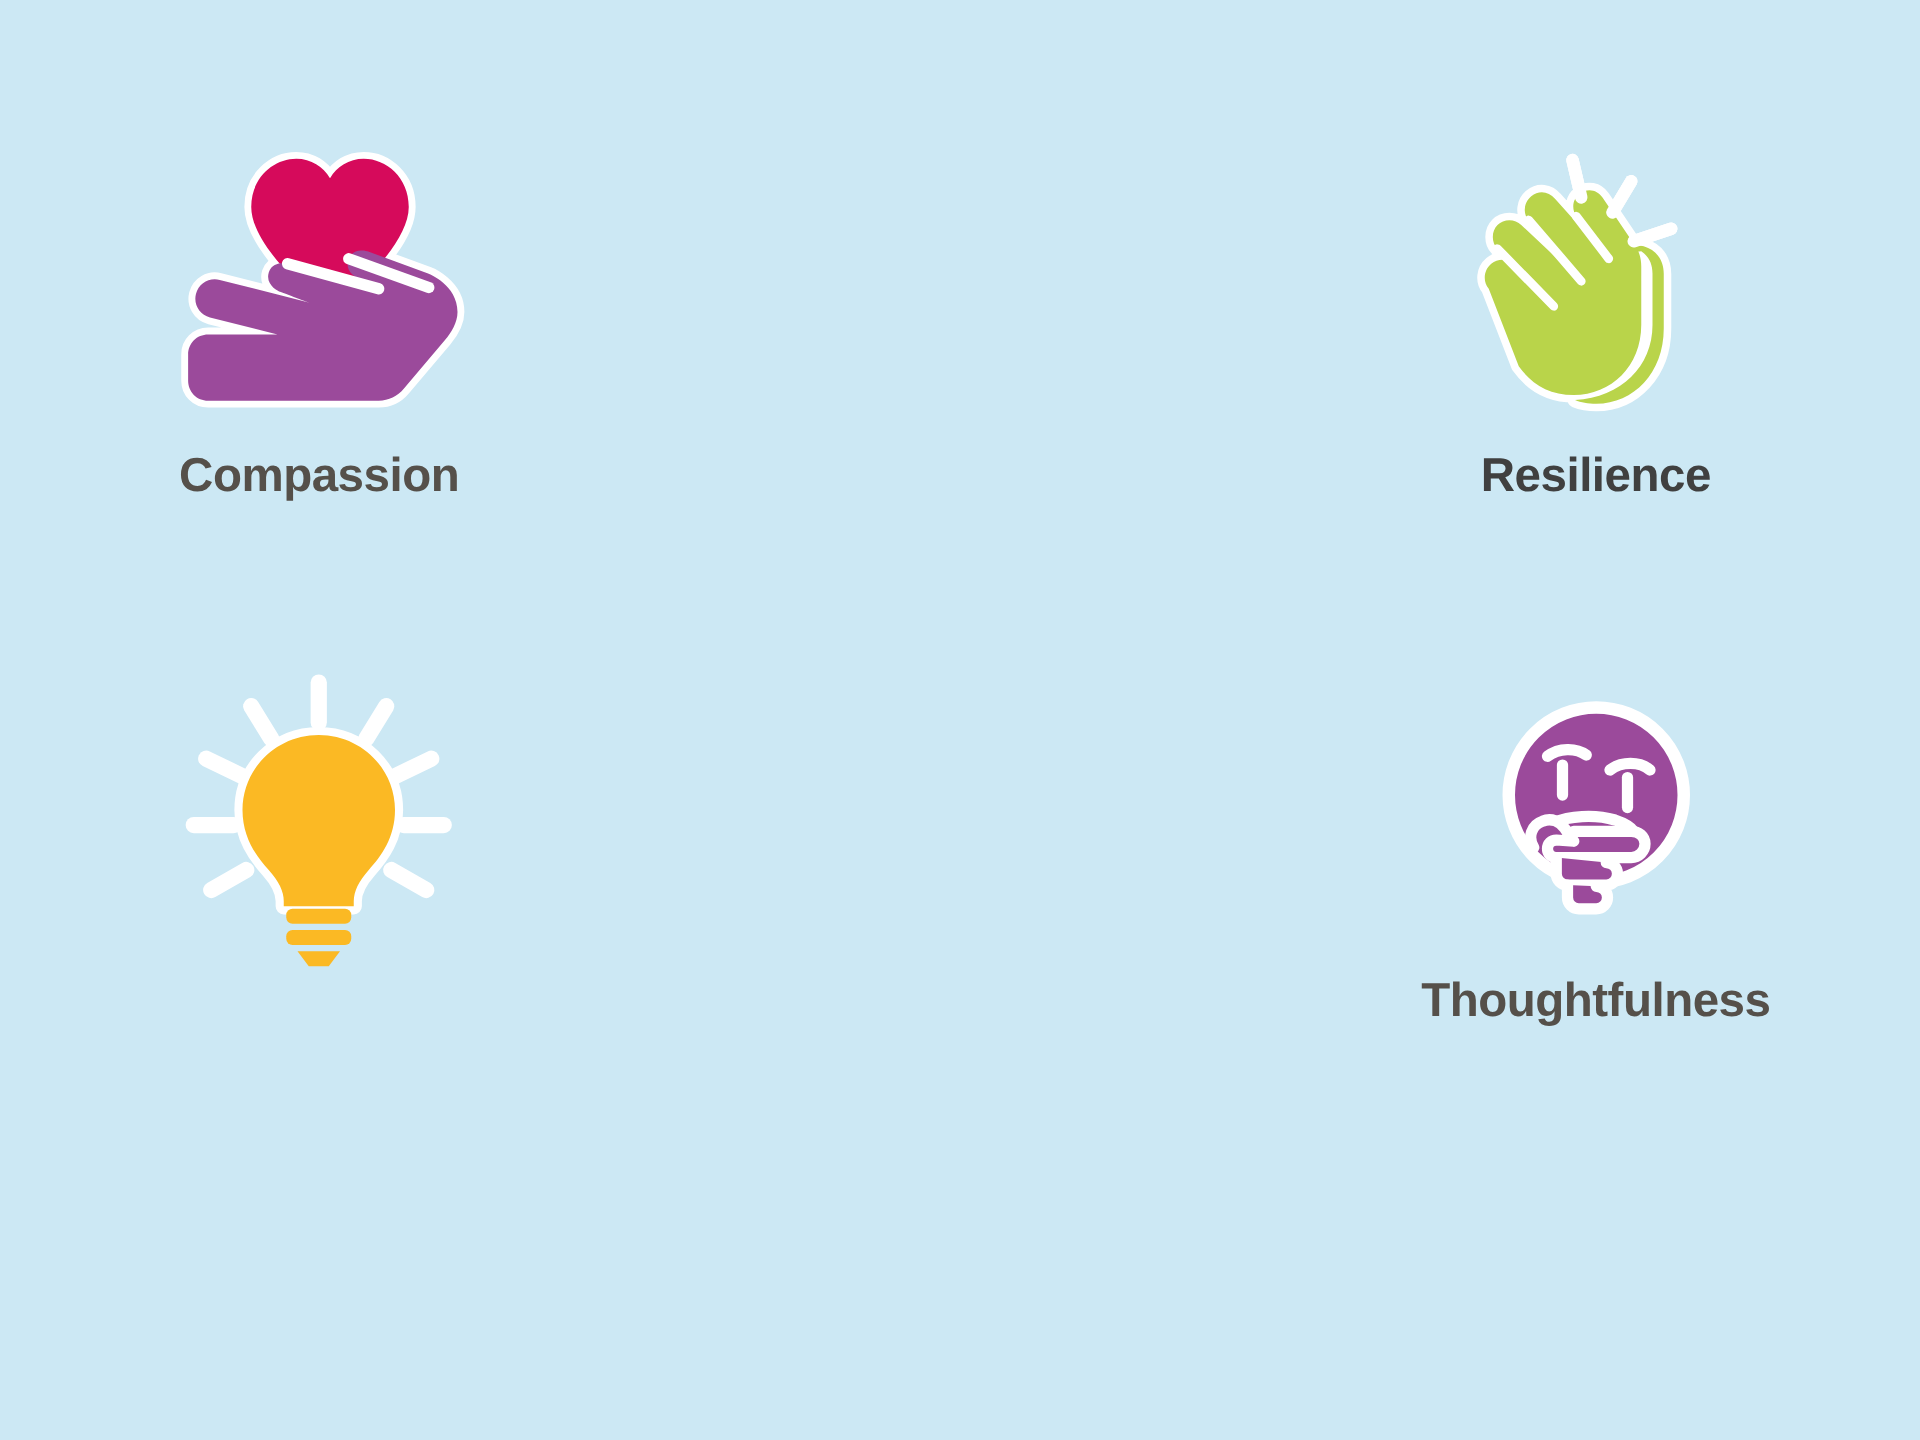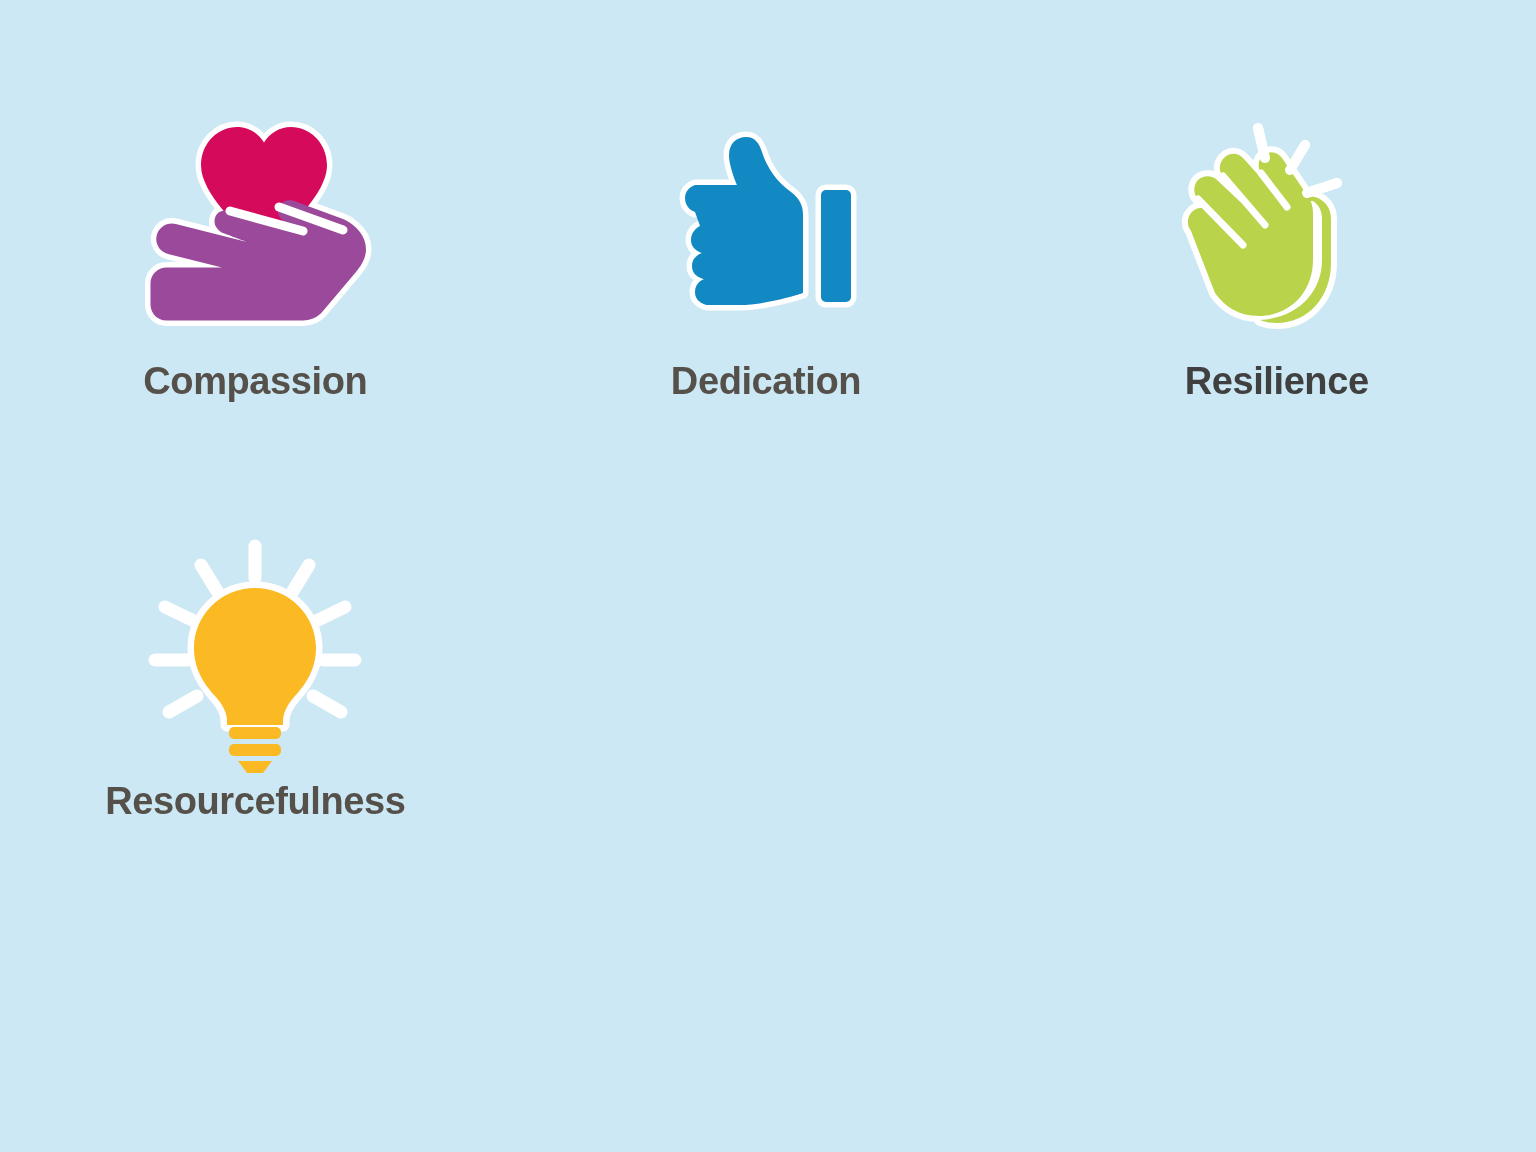--- a/index.html
+++ b/index.html
@@ -75,33 +75,20 @@
           <path d="M63 47.5 C63 24 81 9 99 9 C111 9 120.5 15.5 126 24.5 C131.5 15.5 141 9 153 9 C171 9 189 24 189 47.5 C189 83 126 131 126 131 C126 131 63 83 63 47.5 Z" fill="#d60a5b"></path>
           <path d="M12.5 165.5 C12.5 156.5 19.5 149.5 28.5 149.5 L84 149.5 L30 136 C21.5 133.8 16.6 125.4 18.8 117 C21 108.7 29.4 103.7 37.8 105.9 L109 124 C109 124 85 115 85 115 C85 115 74 110 77 100 C80 90 92 93 92 93 L165 113 L147 104 C147 104 137 98.5 141 89 C145 79.5 156 83 156 83 L205 101 C205 101 228 110 228 131.5 C228 140 223 148 218 154 L185 193 C180 199 173 202.5 165 202.5 L28.5 202.5 C19.5 202.5 12.5 195.5 12.5 186.5 Z" fill="#9b4a9b"></path>
           <path d="M92 93 L165 113" stroke="#ffffff" stroke-width="9" stroke-linecap="round" fill="none"></path>
           <path d="M141 89 L205 112" stroke="#ffffff" stroke-width="9" stroke-linecap="round" fill="none"></path>
           <path d="M37.8 105.9 L109 124" stroke="#ffffff" stroke-width="0" fill="none"></path>
         </svg>
       </div>
       <div class="label" style="color: rgb(85, 80, 74);">Compassion</div>
     </div>
 
-    <div class="cell c2">
-      <div class="icon-wrap">
-        <svg width="185" height="190" viewBox="0 0 185 190" aria-hidden="true">
-          <g fill="none" stroke="#ffffff" stroke-width="11" stroke-linejoin="round" stroke-linecap="round">
-            <path d="M22 82 C22 82 12 79 12 68 C12 58 22 55 22 55 L64 55 C64 55 56 37 56 25 C56 13 64 7 73 7 C82 7 86 13 89 22 C94 38 104 52 118 62 C126 68 130 75 130 85 L130 163 C130 163 95 175 66 175 L34 175 C34 175 22 173 22 162 C22 152 31 149 31 149 C31 149 19 147 19 136 C19 126 29 123 29 123 C29 123 18 120 18 110 C18 100 27 96 27 96"></path>
-            <rect x="148" y="60" width="30" height="112" rx="5"></rect>
-          </g>
-          <path d="M22 82 C22 82 12 79 12 68 C12 58 22 55 22 55 L64 55 C64 55 56 37 56 25 C56 13 64 7 73 7 C82 7 86 13 89 22 C94 38 104 52 118 62 C126 68 130 75 130 85 L130 163 C130 163 95 175 66 175 L34 175 C34 175 22 173 22 162 C22 152 31 149 31 149 C31 149 19 147 19 136 C19 126 29 123 29 123 C29 123 18 120 18 110 C18 100 27 96 27 96 Z" fill="#1389c4"></path>
-          <rect x="148" y="60" width="30" height="112" rx="5" fill="#1389c4"></rect>
-        </svg>
-      </div>
-      <div class="label" style="color: rgb(85, 80, 74);">Dedication</div>
-    </div>
 
     <div class="cell c3">
       <div class="icon-wrap">
         <svg width="200" height="225" viewBox="0 0 200 225" aria-hidden="true">
           <g stroke="#ffffff" stroke-width="10" stroke-linecap="round" fill="none">
             <path d="M88 45 L81 15"></path>
             <path d="M113 57 L128 32"></path>
             <path d="M130 80 L160 70"></path>
           </g>
           <g fill="none" stroke="#ffffff" stroke-width="12" stroke-linejoin="round" stroke-linecap="round">
@@ -141,19 +128,38 @@
           </g>
           <g fill="none" stroke="#ffffff" stroke-width="13" stroke-linejoin="round" stroke-linecap="round">
             <path d="M112 55 C78 55 51 82 51 115 C51 137 62 152 72 163 C80 172 84 180 84 188 L84 192 L140 192 L140 188 C140 180 144 172 152 163 C162 152 173 137 173 115 C173 82 146 55 112 55 Z"></path>
           </g>
           <path d="M112 55 C78 55 51 82 51 115 C51 137 62 152 72 163 C80 172 84 180 84 188 L84 192 L140 192 L140 188 C140 180 144 172 152 163 C162 152 173 137 173 115 C173 82 146 55 112 55 Z" fill="#fbb924"></path>
           <rect x="86" y="194" width="52" height="12" rx="5" fill="#fbb924"></rect>
           <rect x="86" y="211" width="52" height="12" rx="5" fill="#fbb924"></rect>
           <path d="M95 228 L129 228 L120 240 L104 240 Z" fill="#fbb924"></path>
         </svg>
       </div>
-      <div class="label" style="color: rgb(85, 80, 74);">Resourcefulness</div>
     </div>
 
 
+    <div class="cell c3 row2">
+      <div class="icon-wrap">
+        <svg width="160" height="175" viewBox="0 0 160 175" aria-hidden="true">
+          <circle cx="80" cy="78" r="70" fill="#9b4a9b" stroke="#ffffff" stroke-width="10"></circle>
+          <g stroke="#ffffff" stroke-width="9" stroke-linecap="round" fill="none">
+            <path d="M41 47 C50 40 64 40 72 46"></path>
+            <path d="M91 58 C100 51 115 51 123 58"></path>
+            <path d="M53 54 L53 78"></path>
+            <path d="M105 64 L105 88"></path>
+          </g>
+          <g fill="#9b4a9b" stroke="#ffffff" stroke-width="9" stroke-linejoin="round" stroke-linecap="round">
+            <path d="M46 100 C58 95 78 93 95 98 C104 101 108 104 110 107"></path>
+            <path d="M30 120 C25 112 28 102 37 99 C44 96 51 99 55 105 L62 115 L48 114 C44 114 41 117 41 121 C41 125 44 128 48 128 L108 128 C114 128 119 123 119 117 C119 111 114 107 108 107 L62 107"></path>
+            <path d="M48 128 L48 141 C48 146 52 150 57 150 L88 150 C93 150 97 146 97 141 C97 136 93 132 88 132"></path>
+            <path d="M57 150 L57 160 C57 165 61 169 66 169 L80 169 C85 169 89 165 89 160 C89 155 85 151 80 151"></path>
+          </g>
+        </svg>
+      </div>
+      <div class="label" style="color: rgb(85, 80, 74);">Thoughtfulness</div>
+    </div>
 
   </div>
 </div>
 
 </body></html>

